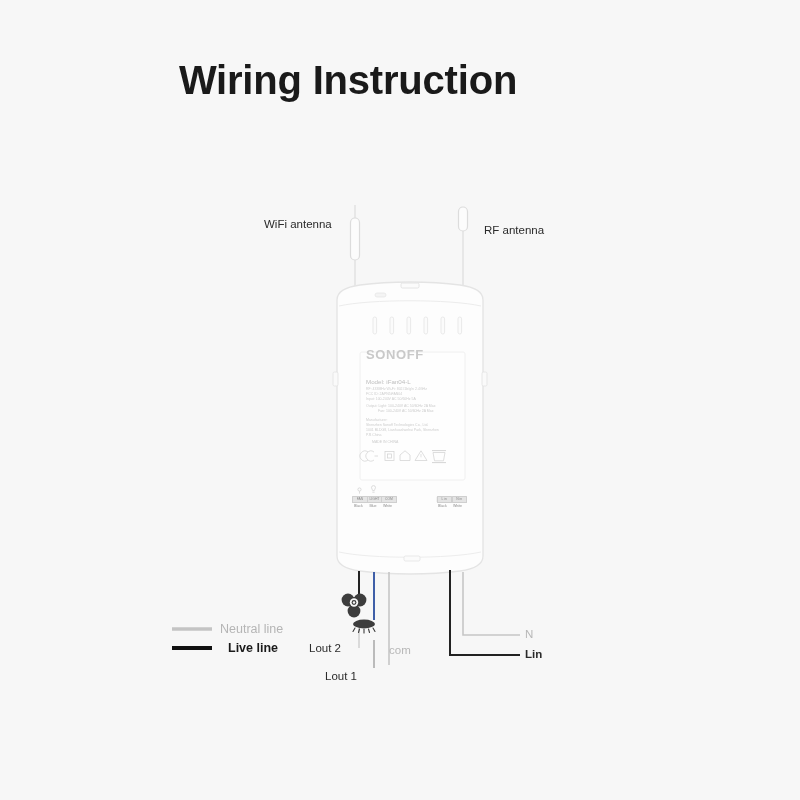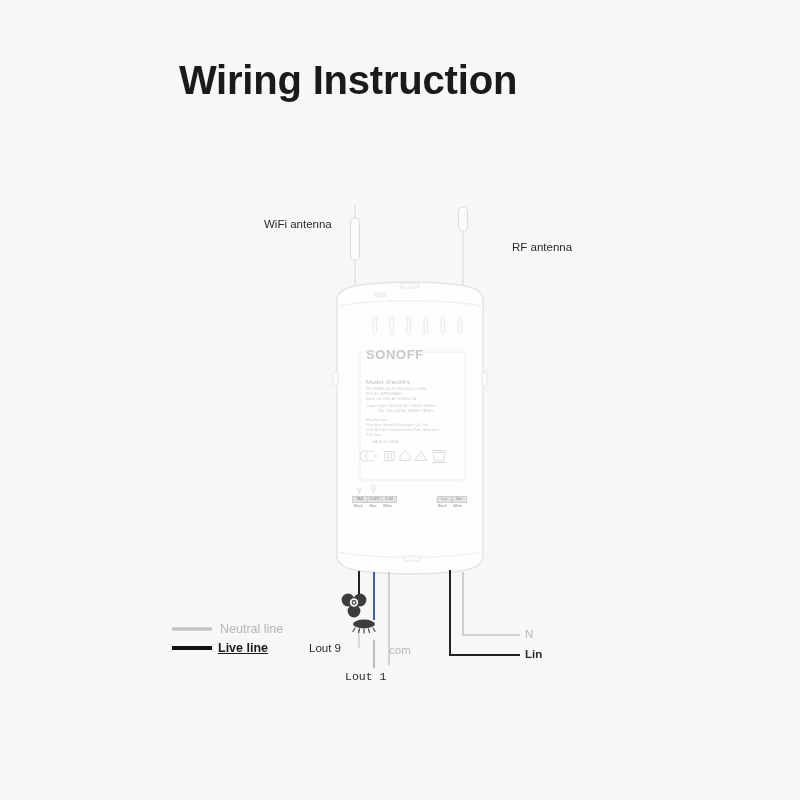--- a/index.html
+++ b/index.html
@@ -231,21 +231,21 @@
     </g>
 
     <g>
       <line x1="172" y1="629" x2="212" y2="629" stroke="#c4c4c4" stroke-width="3.4"></line>
       <line x1="172" y1="648" x2="212" y2="648" stroke="#111111" stroke-width="3.8"></line>
     </g>
 
   </svg>
 
   <div class="txt lbl-dark" style="left:264px; top:218px;">WiFi antenna</div>
-  <div class="txt lbl-dark" style="left:484px; top:241px;margin-left:28px;">RF antenna</div>
+  <div class="txt lbl-dark" style="left:484px; top:224px;">RF antenna</div>
 
   <div id="brand">SONOFF</div>
   <div class="fine" id="model-line" style="left:366px; top:378px;">Model: iFan04-L</div>
 
   <div class="fine spec-line" style="left:366px; top:388px;">RF: 433MHz    Wi-Fi: 802.l1b/g/n 2.4GHz</div>
   <div class="fine spec-line" style="left:366px; top:393px;">FCC ID: 2APN5iFAN04</div>
   <div class="fine spec-line" style="left:366px; top:398px;">Input: 100-240V AC 50/60Hz 5A</div>
   <div class="fine spec-line" style="left:366px; top:405px;">Output: Light: 100-240V AC 50/60Hz 2A Max</div>
   <div class="fine spec-line" style="left:378px; top:410px;">Fan: 100-240V AC 50/60Hz 2A Max</div>
   <div class="fine spec-line" style="left:366px; top:419px;">Manufacturer:</div>
@@ -262,22 +262,22 @@
   <div class="term-txt" style="left:366.5px; top:504px; width:13px;">Blue</div>
   <div class="term-txt" style="left:381px; top:504px; width:13px;">White</div>
 
   <div class="term-chip" style="left:436.5px; top:496.2px; width:11px;">L in</div>
   <div class="term-chip" style="left:451.5px; top:496.2px; width:11px;">N in</div>
 
   <div class="term-txt" style="left:436px; top:504px; width:13px;">Black</div>
   <div class="term-txt" style="left:451px; top:504px; width:13px;">White</div>
 
   <div class="txt legend-gray" style="left:220px; top:622px;">Neutral line</div>
-  <div class="txt legend-dark" style="left:218px; top:641px;text-decoration:underline;">Live line</div>
-
-  <div class="txt lbl-dark" style="left:309px; top:642px;">Lout 9</div>
+  <div class="txt legend-dark" style="left:228px; top:641px;">Live line</div>
+
+  <div class="txt lbl-dark" style="left:309px; top:642px;">Lout 2</div>
   <div class="txt lbl-gray" style="left:389px; top:644px;">com</div>
-  <div class="txt lbl-dark" style="left:345px; top:670px;font-family:Liberation Mono, monospace;">Lout 1</div>
+  <div class="txt lbl-dark" style="left:325px; top:670px;">Lout 1</div>
 
   <div class="txt lbl-gray" style="left:525px; top:628px;">N</div>
   <div class="txt lbl-dark" style="left:525px; top:648px;font-weight:bold;">Lin</div>
 
 </div>
 
 </body></html>

